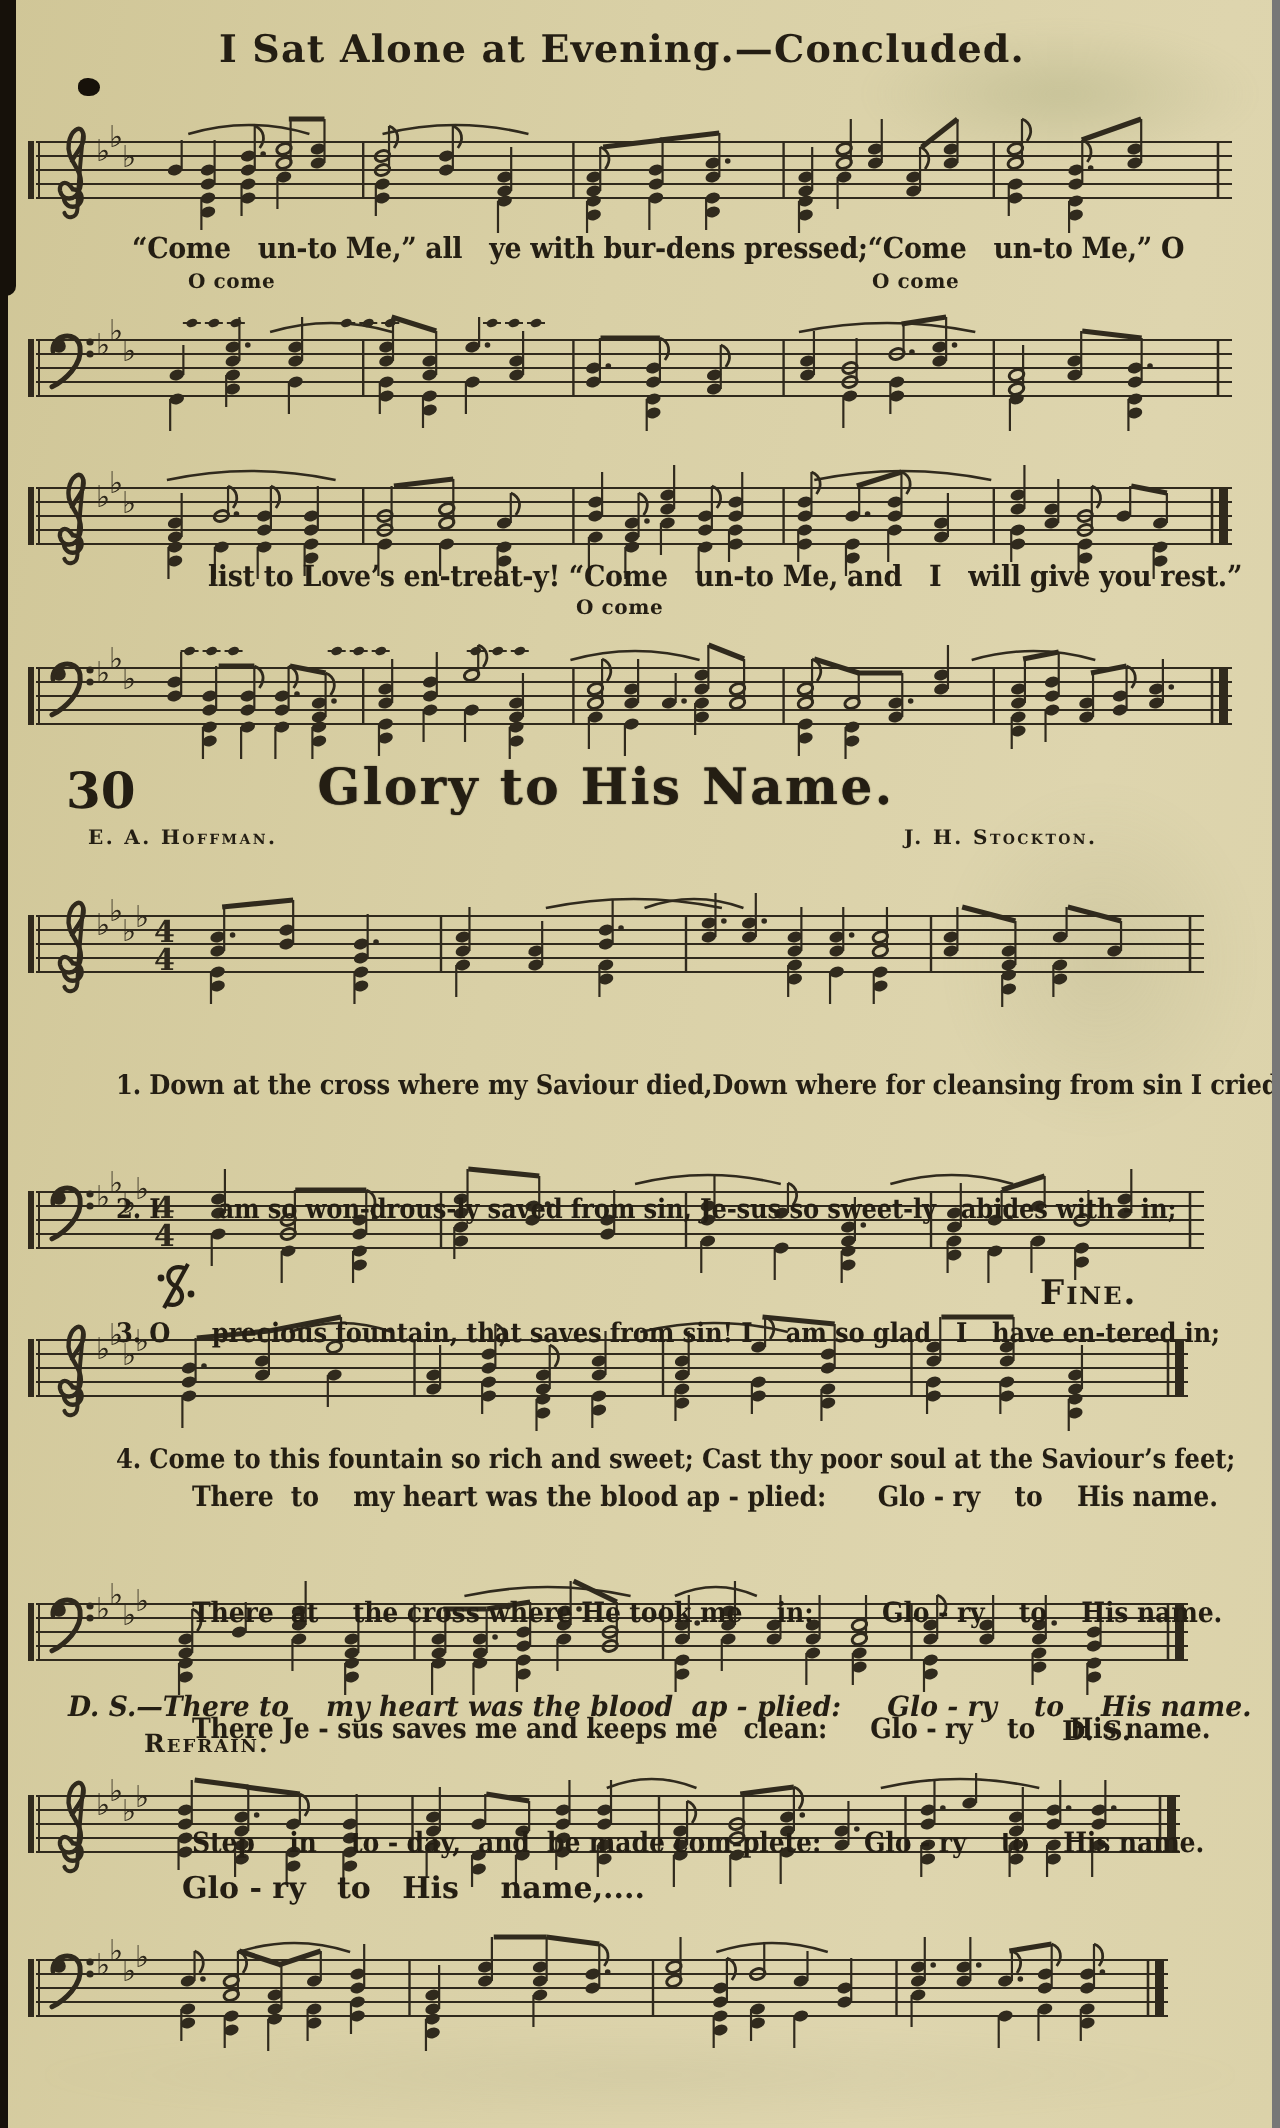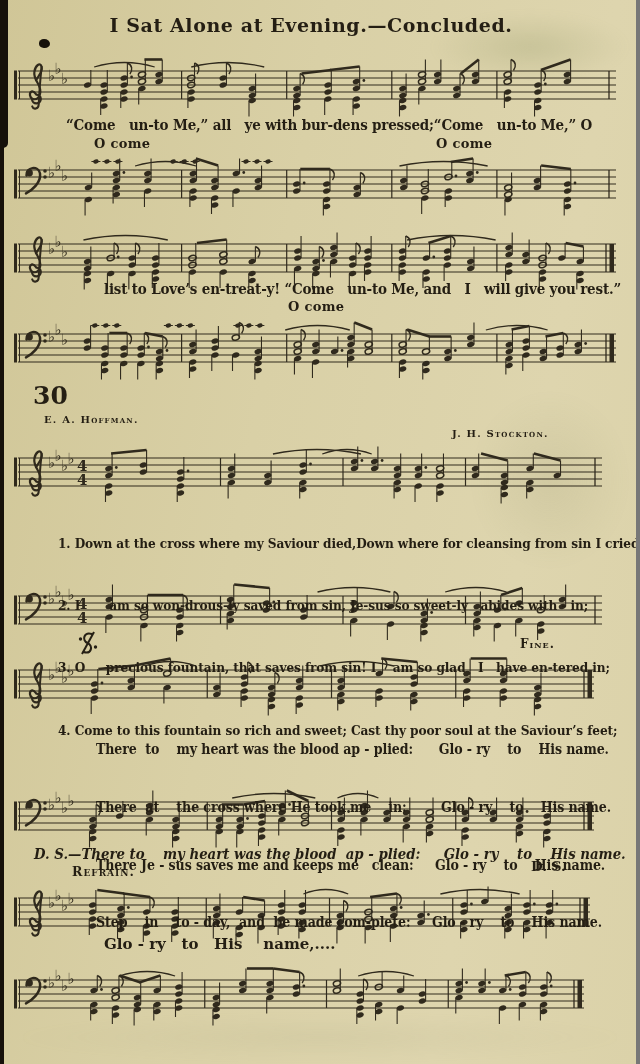--- a/index.html
+++ b/index.html
@@ -26,44 +26,44 @@
   #st4{left:12px;top:434px;width:592px;}
   #st5{left:12px;top:572px;width:592px;}
   #st6{left:12px;top:646px;width:584px;}
   #st7{left:12px;top:778px;width:584px;}
   #st8{left:12px;top:874px;width:580px;}
   #st9{left:12px;top:956px;width:574px;}
   .lyric{position:absolute;font-weight:bold;font-size:14.5px;white-space:pre;
          transform:scaleX(.93);transform-origin:left top;letter-spacing:-.2px;}
   #lyric1{left:66px;top:116px;}
   #lyric2{left:104px;top:280px;}
-  .cue{position:absolute;font-weight:bold;font-size:13px;letter-spacing:.3px;}
+  .cue{position:absolute;font-weight:bold;font-size:10px;letter-spacing:.3px;}
   #ocome1a{left:94px;top:136px;}
   #ocome1b{left:436px;top:136px;}
   #ocome2{left:288px;top:299px;}
   .hymn-no{position:absolute;left:33px;top:381px;font-size:25px;font-weight:bold;}
   .hymn-title{position:absolute;top:379px;left:0;right:30px;text-align:center;
               font-size:25px;font-weight:bold;letter-spacing:1.2px;text-shadow:0 0 .6px #241e13;}
   .author{position:absolute;font-size:10px;font-variant:small-caps;letter-spacing:1.2px;font-weight:bold;}
   #author-l{left:44px;top:414px;}
-  #author-r{left:452px;top:428px;}
+  #author-r{left:452px;top:414px;}
   .verses{position:absolute;font-size:13.5px;font-weight:bold;white-space:pre;
           transform:scaleX(.9);transform-origin:left top;letter-spacing:-.1px;}
   #verses1{left:58px;top:491px;line-height:20.8px;}
   #verses2{left:96px;top:702px;line-height:19.2px;font-size:14px;}
   .ds-line{position:absolute;left:34px;top:846px;font-style:italic;font-weight:bold;font-size:14px;
            white-space:pre;transform:scaleX(.95);transform-origin:left top;}
-  .fine{position:absolute;left:520px;top:637px;font-size:12px;font-weight:bold;
+  .fine{position:absolute;left:520px;top:637px;font-size:17px;font-weight:bold;
         font-variant:small-caps;letter-spacing:1px;}
   .refrain{position:absolute;left:72px;top:864px;font-size:12.5px;font-weight:bold;
            font-variant:small-caps;letter-spacing:1px;text-align:center;}
   .dslabel{position:absolute;left:531px;top:858px;font-size:13.5px;font-weight:bold;}
   .segno{position:absolute;left:78px;top:630px;width:20px;height:26px;}
   .ref-lyric{position:absolute;top:935px;font-weight:bold;font-size:15px;white-space:pre;}
-  #refl1{left:104px;}
+  #refl1{left:91px;}
   #refl2{left:326px;}
 </style>
 </head>
 <body>
 
 <div class="page">
   <div class="binding"></div>
   <div class="binding-top"></div>
   <div class="smudge sm1"></div>
   <div class="smudge sm2"></div>
@@ -638,20 +638,21 @@
         <ellipse cx="178.34773134829476" cy="15.5" rx="2.8" ry="2" transform="rotate(-18 178.34773134829476 15.5)" fill="#262015"></ellipse>
         <line x1="221.37736618598922" y1="15.5" x2="230.37736618598922" y2="15.5" stroke="#262015" stroke-width="1"></line>
         <ellipse cx="225.87736618598922" cy="15.5" rx="2.8" ry="2" transform="rotate(-18 225.87736618598922 15.5)" fill="#262015"></ellipse>
         <line x1="232.37736618598922" y1="15.5" x2="241.37736618598922" y2="15.5" stroke="#262015" stroke-width="1"></line>
         <ellipse cx="236.87736618598922" cy="15.5" rx="2.8" ry="2" transform="rotate(-18 236.87736618598922 15.5)" fill="#262015"></ellipse>
         <line x1="243.37736618598922" y1="15.5" x2="252.37736618598922" y2="15.5" stroke="#262015" stroke-width="1"></line>
         <ellipse cx="247.87736618598922" cy="15.5" rx="2.8" ry="2" transform="rotate(-18 247.87736618598922 15.5)" fill="#262015"></ellipse>
       </svg></div>
 
   <div class="hymn-no">30</div>
+  <div class="hymn-title">Glory to His Name.</div>
   <div class="author" id="author-l">E. A. Hoffman.</div>
   <div class="author" id="author-r">J. H. Stockton.</div>
 
   <div class="staff" id="st4"><svg width="592" height="74" viewBox="0 0 592 74" style="opacity:.94">
         <line x1="6" y1="24" x2="590" y2="24" stroke="#262015" stroke-width="1"></line>
         <line x1="6" y1="31" x2="590" y2="31" stroke="#262015" stroke-width="1"></line>
         <line x1="6" y1="38" x2="590" y2="38" stroke="#262015" stroke-width="1"></line>
         <line x1="6" y1="45" x2="590" y2="45" stroke="#262015" stroke-width="1"></line>
         <line x1="6" y1="52" x2="590" y2="52" stroke="#262015" stroke-width="1"></line>
         <rect x="2" y="23.5" width="3" height="29" fill="#262015"></rect>

